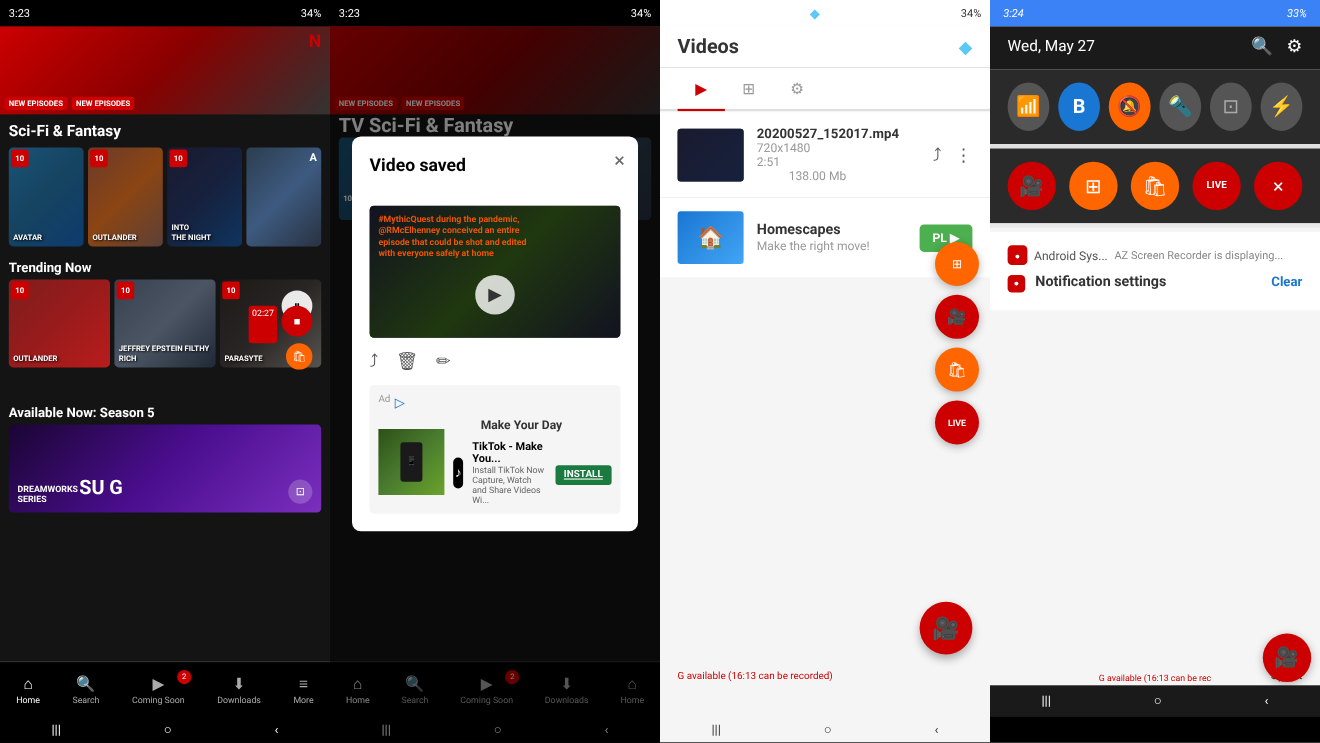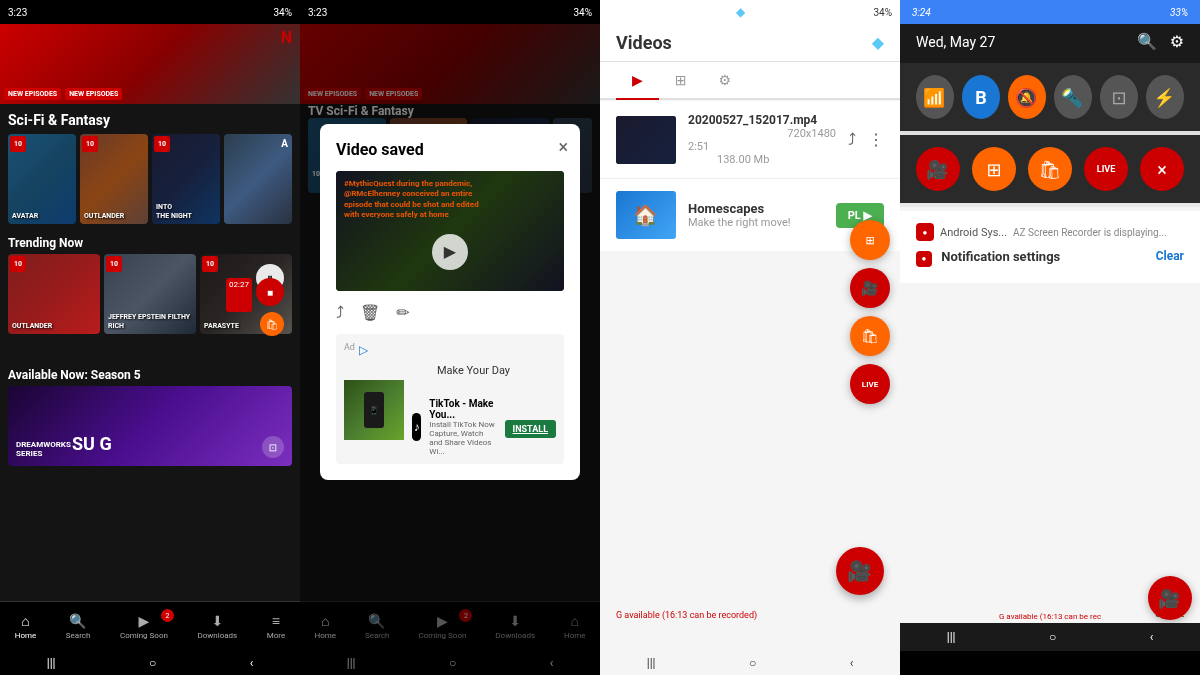--- a/index.html
+++ b/index.html
@@ -321,21 +321,21 @@
       border-radius: 8px;
       width: 260px;
       padding: 16px;
       position: relative;
     }
 
     .dialog-title {
       font-size: 16px;
       font-weight: bold;
       color: #000;
-      margin-bottom: 12px;
+      margin-bottom: 28px;
     }
 
     .dialog-close {
       position: absolute;
       top: 12px;
       right: 12px;
       font-size: 18px;
       color: #666;
       cursor: pointer;
     }
@@ -517,21 +517,21 @@
 
     .video-thumb-inner {
       width: 100%;
       height: 100%;
       background: linear-gradient(135deg, #1a1a2e, #16213e);
       border-radius: 3px;
     }
 
     .video-meta { flex: 1; }
     .video-filename { font-size: 12px; color: #333; font-weight: bold; }
-    .video-resolution { font-size: 11px; color: #999; text-align: right; }
+    .video-resolution { font-size: 11px; color: #999; }
     .video-duration { font-size: 11px; color: #999; }
     .video-size { font-size: 11px; color: #999; margin-left: 29px; }
 
     .video-actions-right {
       display: flex;
       align-items: center;
       gap: 12px;
     }
 
     .share-icon { color: #555; font-size: 16px; }
@@ -887,21 +887,21 @@
   <div class="status-bar">
     <span>3:23</span>
     <span>34%</span>
   </div>
 
   <div style="position:absolute;top:24px;left:0;right:0;bottom:0;background:#141414;">
     <div style="height:80px;background:linear-gradient(135deg,#c00,#800,#333);display:flex;align-items:flex-end;padding:4px;">
       <span style="background:#c00;color:#fff;font-size:7px;font-weight:bold;padding:2px 4px;border-radius:2px;margin-right:4px;">NEW EPISODES</span>
       <span style="background:#c00;color:#fff;font-size:7px;font-weight:bold;padding:2px 4px;border-radius:2px;">NEW EPISODES</span>
     </div>
-    <div style="color:#fff;font-size:12px;font-weight:bold;padding:0 8px;">TV Sci-Fi &amp; Fantasy</div>
+    <div style="color:#fff;font-size:18px;font-weight:bold;padding:0 8px;">TV Sci-Fi &amp; Fantasy</div>
     <div style="display:flex;gap:4px;padding:0 8px;">
       <div style="flex:1;height:75px;border-radius:4px;background:linear-gradient(135deg,#1a5276,#154360);">
         <div style="font-size:7px;color:#fff;padding:2px;font-weight:bold;position:relative;top:50px;left:2px;">10</div>
       </div>
       <div style="flex:1;height:75px;border-radius:4px;background:linear-gradient(135deg,#6b3a2a,#8b4513);"></div>
       <div style="flex:1;height:75px;border-radius:4px;background:linear-gradient(135deg,#1a1a2e,#0f3460);position:relative;">
         <div style="position:absolute;bottom:4px;left:4px;color:#fff;font-size:6px;font-weight:bold;">INTO<br>THE NIGHT</div>
       </div>
       <div style="flex:0.5;height:75px;border-radius:4px;background:linear-gradient(135deg,#2c3e50,#293241);display:flex;align-items:center;justify-content:center;color:#aaa;font-size:20px;">C</div>
     </div>
@@ -933,21 +933,21 @@
           <span style="color:#1976d2;font-size:12px;">▷</span>
           <span style="flex:1;"></span>
         </div>
         <div class="ad-content">
           <div class="ad-image">
             <div style="width:100%;height:100%;background:linear-gradient(135deg,#2d5016,#4a7c2f,#6ba32a);display:flex;align-items:center;justify-content:center;">
               <div style="width:20px;height:36px;background:#1a1a1a;border-radius:3px;display:flex;align-items:center;justify-content:center;color:#fff;font-size:8px;">📱</div>
             </div>
           </div>
           <div class="ad-info">
-            <div style="font-size:11px;font-weight:normal;color:#333;margin-bottom:21px;padding-left:25px;">Make Your Day</div>
+            <div style="font-size:11px;font-weight:bold;color:#333;margin-bottom:8px;padding-left:25px;">Make Your Day</div>
             <div class="tiktok-row">
               <div class="tiktok-logo">♪</div>
               <div>
                 <div class="tiktok-title">TikTok - Make You...</div>
                 <div style="font-size:8px;color:#666;">Install TikTok Now Capture, Watch and Share Videos Wi...</div>
               </div>
               <div class="install-btn">INSTALL</div>
             </div>
           </div>
         </div>

